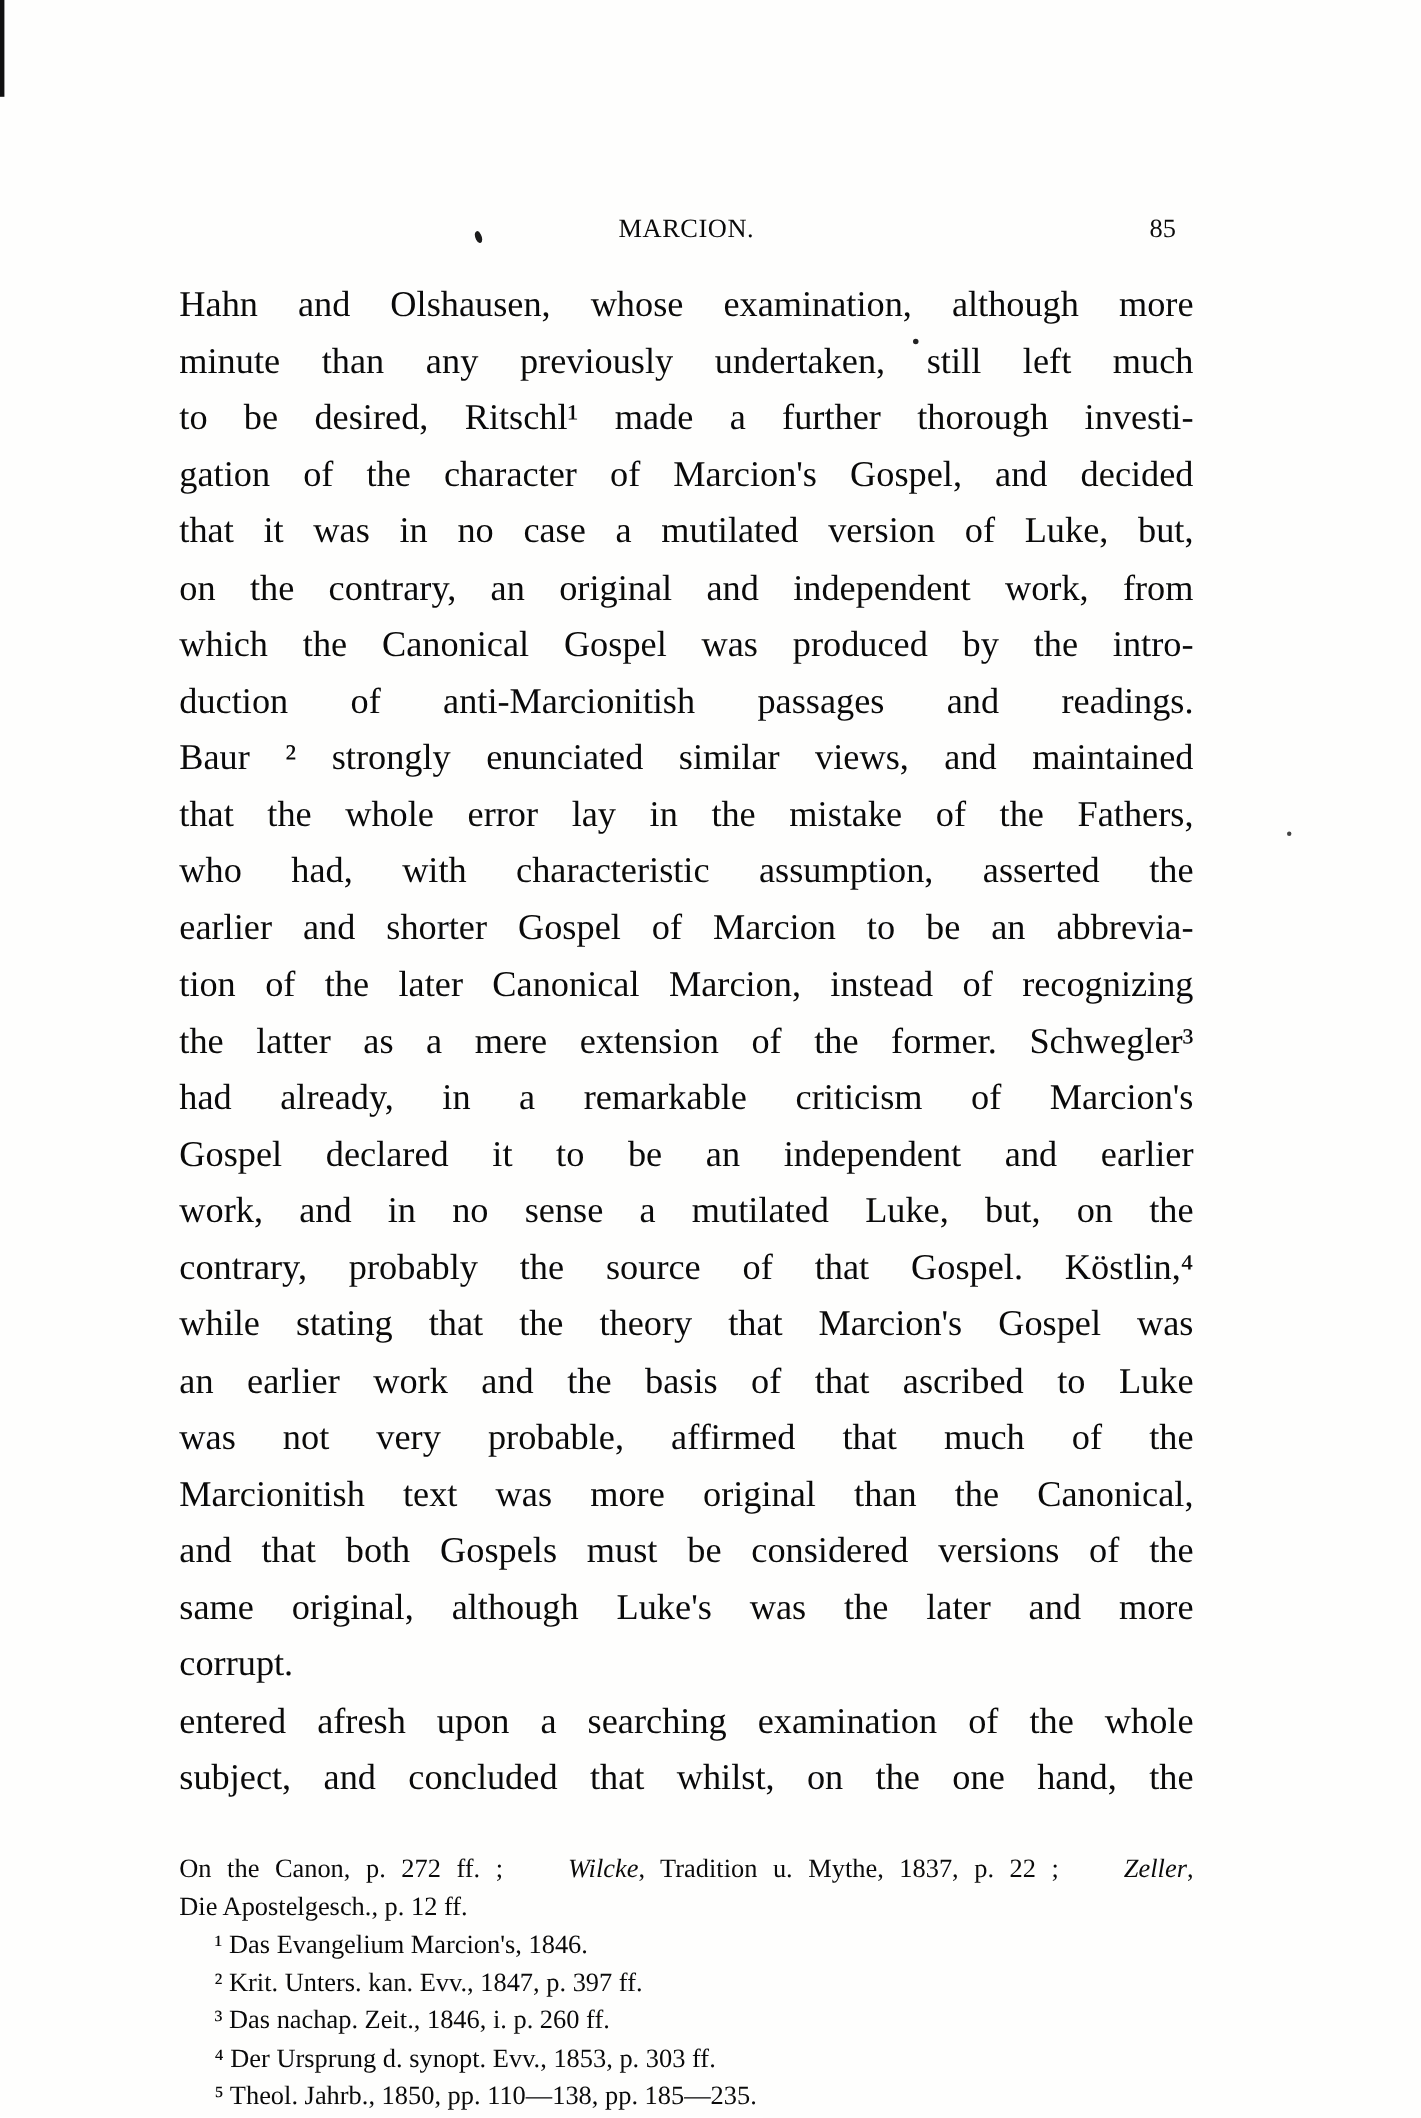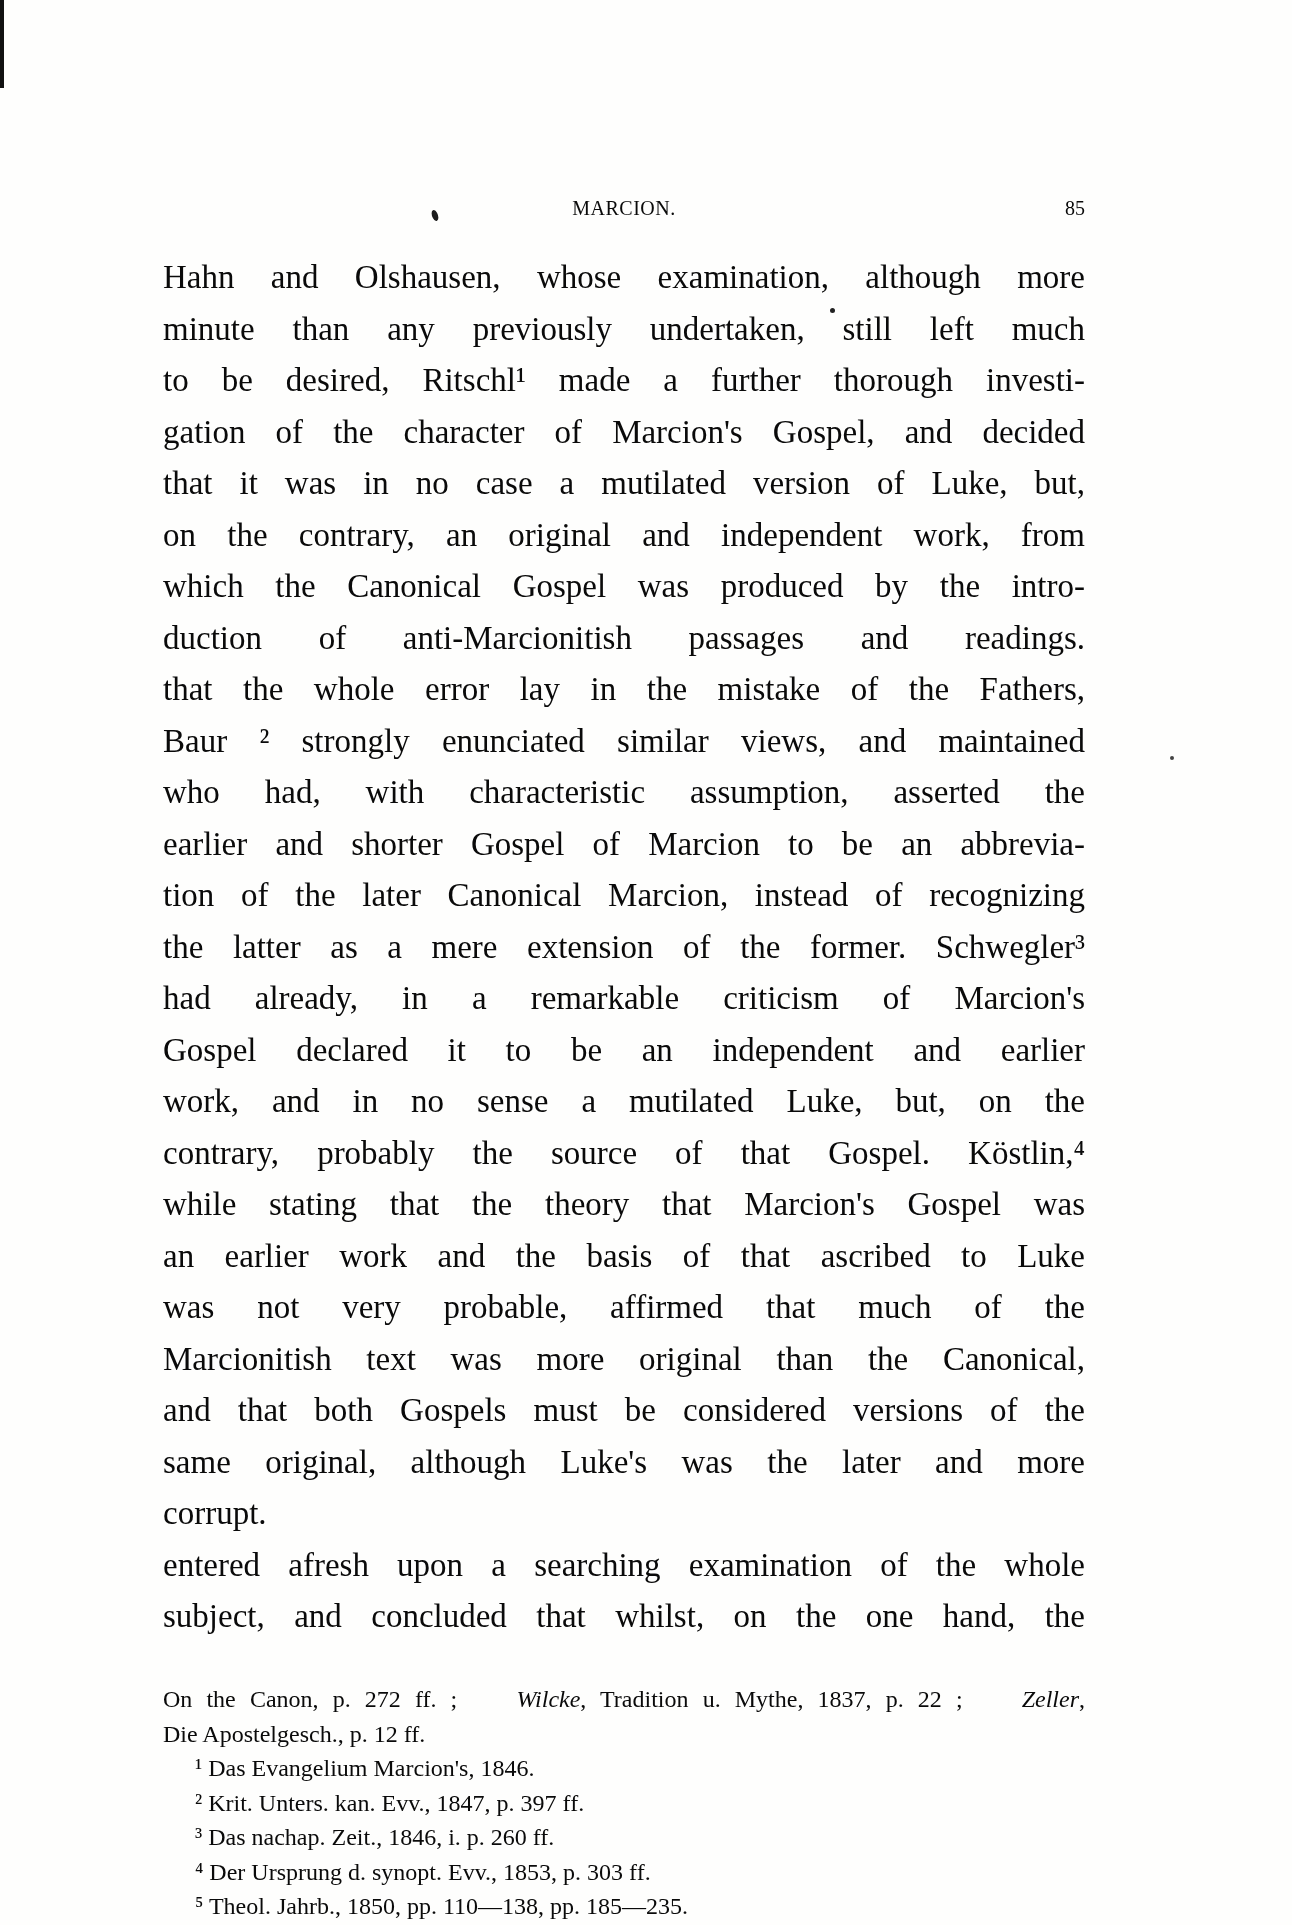--- a/index.html
+++ b/index.html
@@ -44,32 +44,32 @@
     width: 4px; height: 4px;
     background: #444;
     border-radius: 50%;
   }
   
   .running-head {
     position: absolute;
     left: 163px; top: 190px;
     width: 922px;
     height: 40px;
-    font-size: 20px;
+    font-size: 24px;
     line-height: 36px;
   }
   .head-title {
     position: absolute;
     left: 0; right: 0;
     text-align: center;
     letter-spacing: 0.5px;
   }
   .page-num {
     position: absolute;
-    right: 0; top: 0;
+    right: 16px; top: 0;
   }
   
   .bodytext {
     position: absolute;
     left: 163px; top: 252px;
     width: 922px;
     font-size: 33px;
     line-height: 51.5px;
   }
   .line {
@@ -115,22 +115,22 @@
 
   <main class="bodytext">
     <div class="line">Hahn and Olshausen, whose examination, although more</div>
     <div class="line">minute than any previously undertaken, still left much</div>
     <div class="line">to be desired, Ritschl¹ made a further thorough investi-</div>
     <div class="line">gation of the character of Marcion's Gospel, and decided</div>
     <div class="line">that it was in no case a mutilated version of Luke, but,</div>
     <div class="line">on the contrary, an original and independent work, from</div>
     <div class="line">which the Canonical Gospel was produced by the intro-</div>
     <div class="line">duction of anti-Marcionitish passages and readings.</div>
+    <div class="line">Baur ² strongly enunciated similar views, and maintained</div>
     <div class="line">that the whole error lay in the mistake of the Fathers,</div>
-    <div class="line">Baur ² strongly enunciated similar views, and maintained</div>
     <div class="line">who had, with characteristic assumption, asserted the</div>
     <div class="line">earlier and shorter Gospel of Marcion to be an abbrevia-</div>
     <div class="line">tion of the later Canonical Marcion, instead of recognizing</div>
     <div class="line">the latter as a mere extension of the former. Schwegler³</div>
     <div class="line">had already, in a remarkable criticism of Marcion's</div>
     <div class="line">Gospel declared it to be an independent and earlier</div>
     <div class="line">work, and in no sense a mutilated Luke, but, on the</div>
     <div class="line">contrary, probably the source of that Gospel. Köstlin,⁴</div>
     <div class="line">while stating that the theory that Marcion's Gospel was</div>
     <div class="line">an earlier work and the basis of that ascribed to Luke</div>

